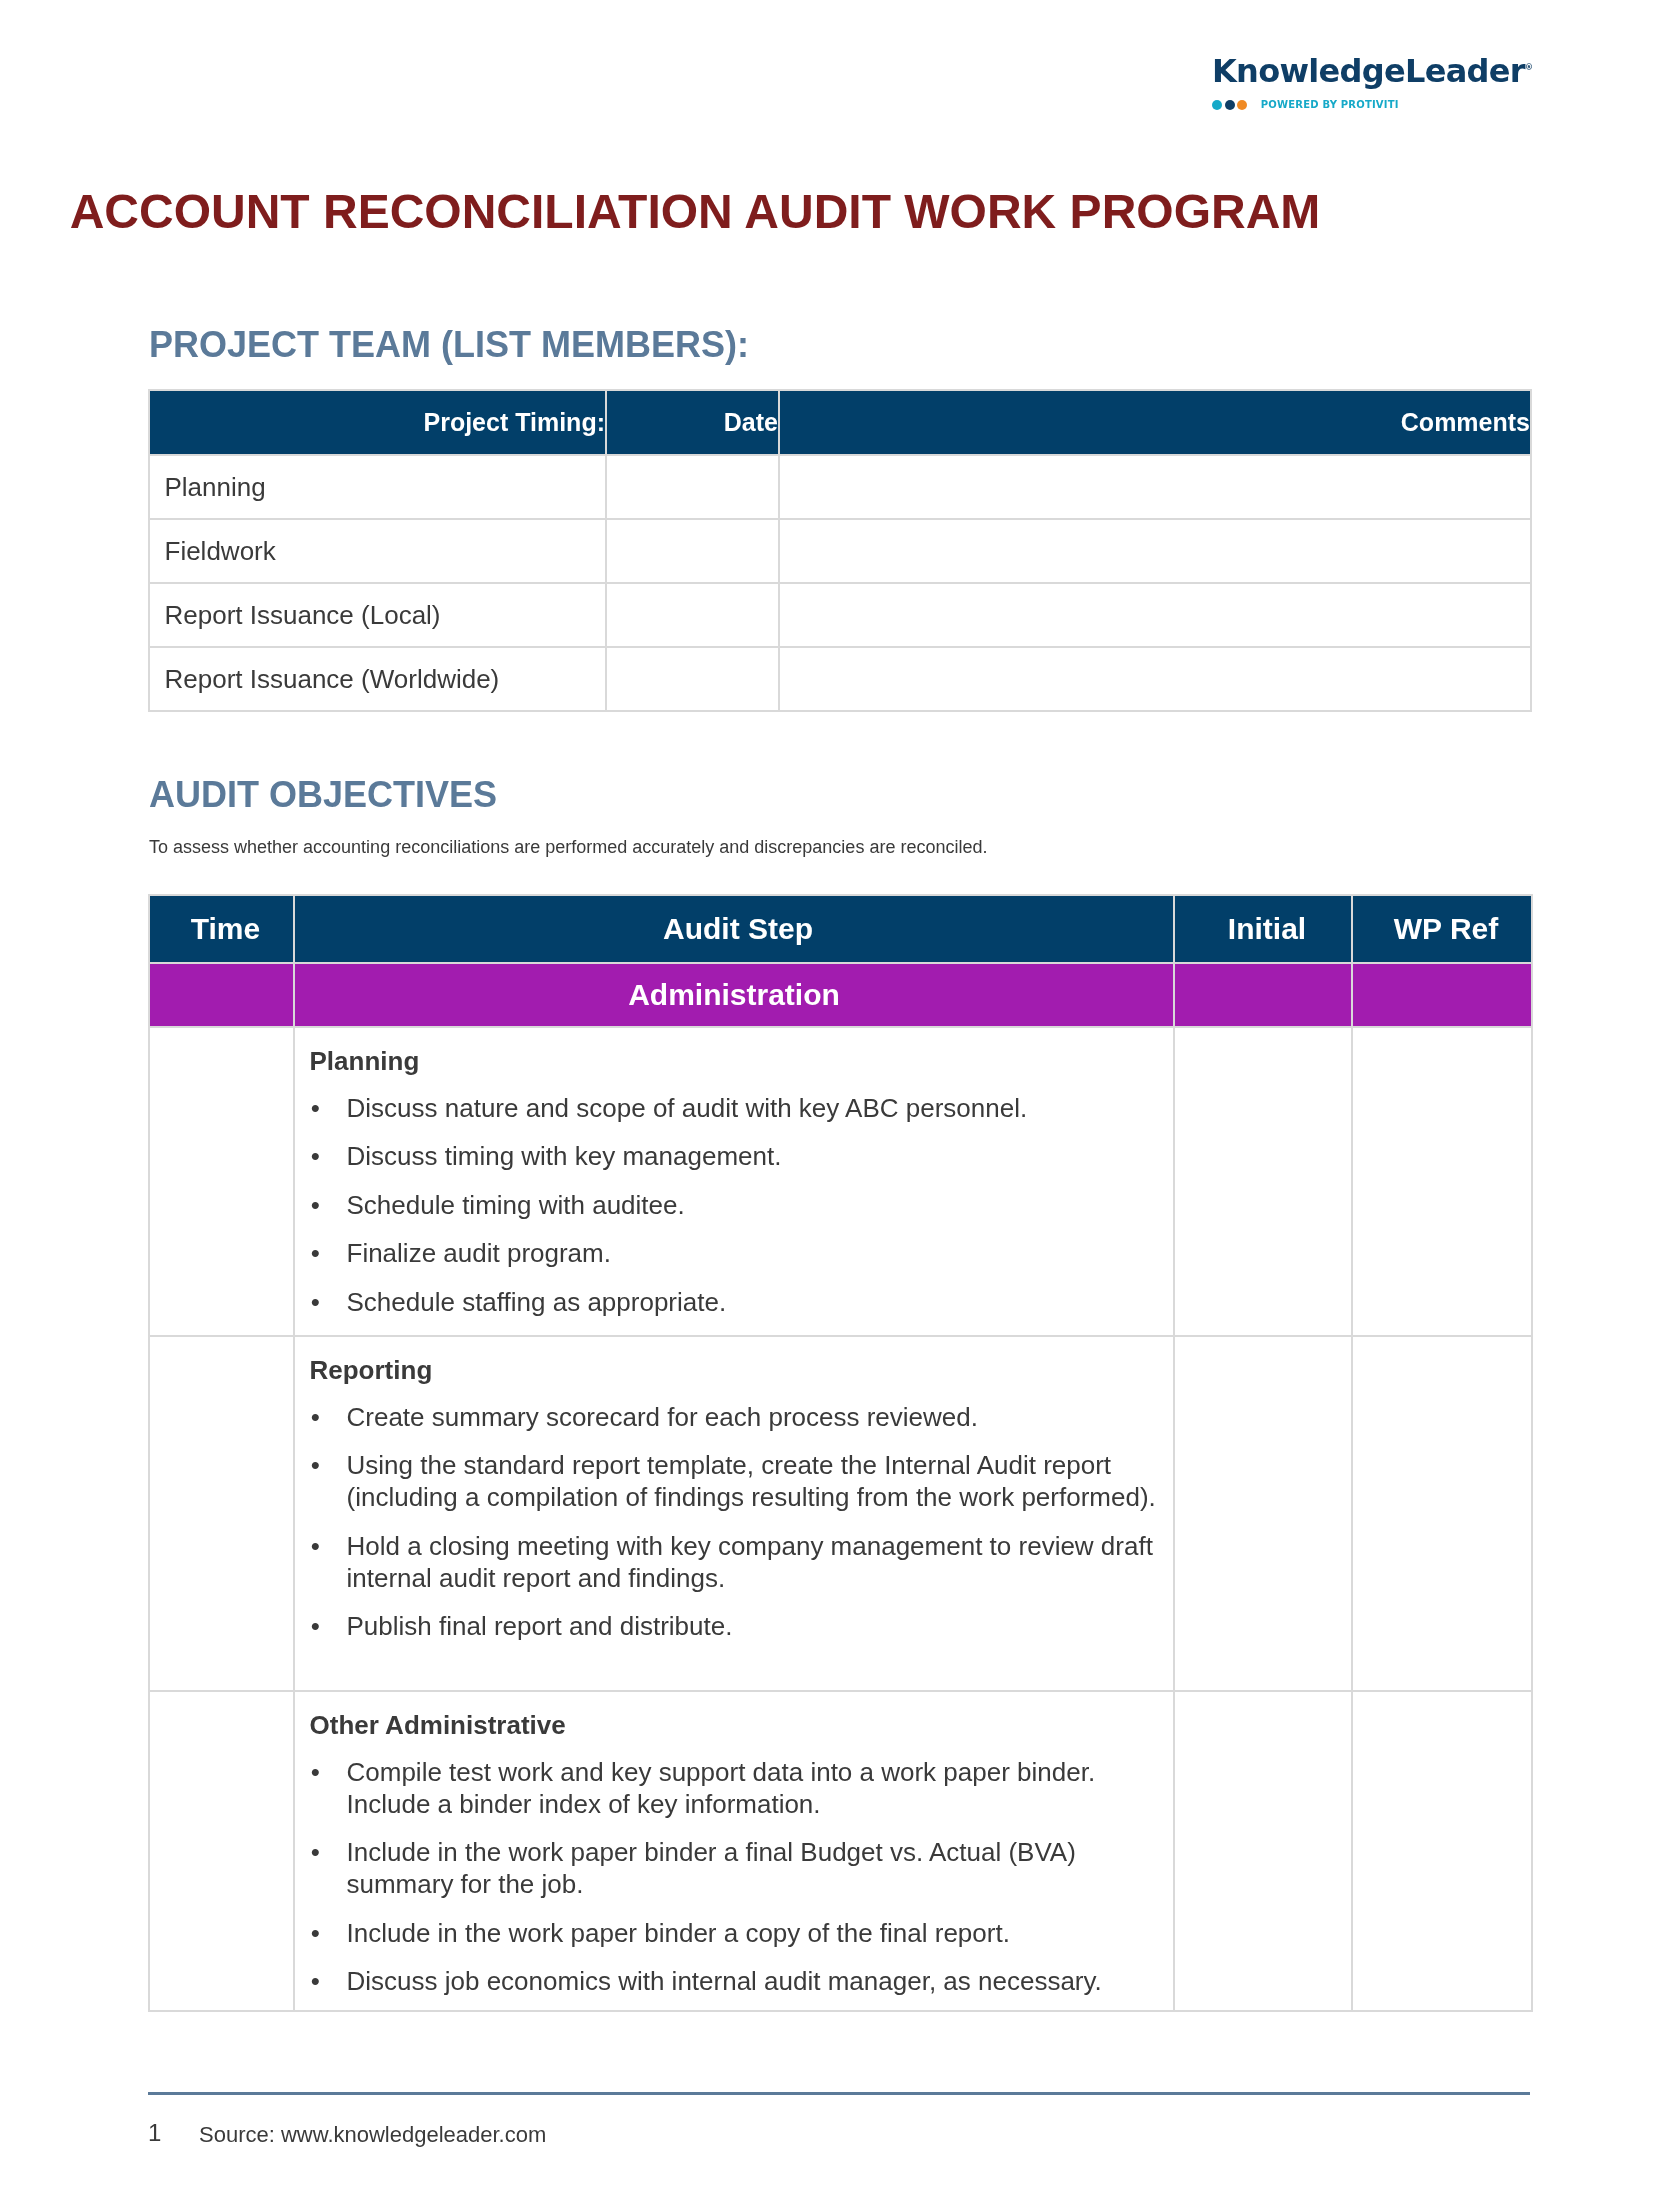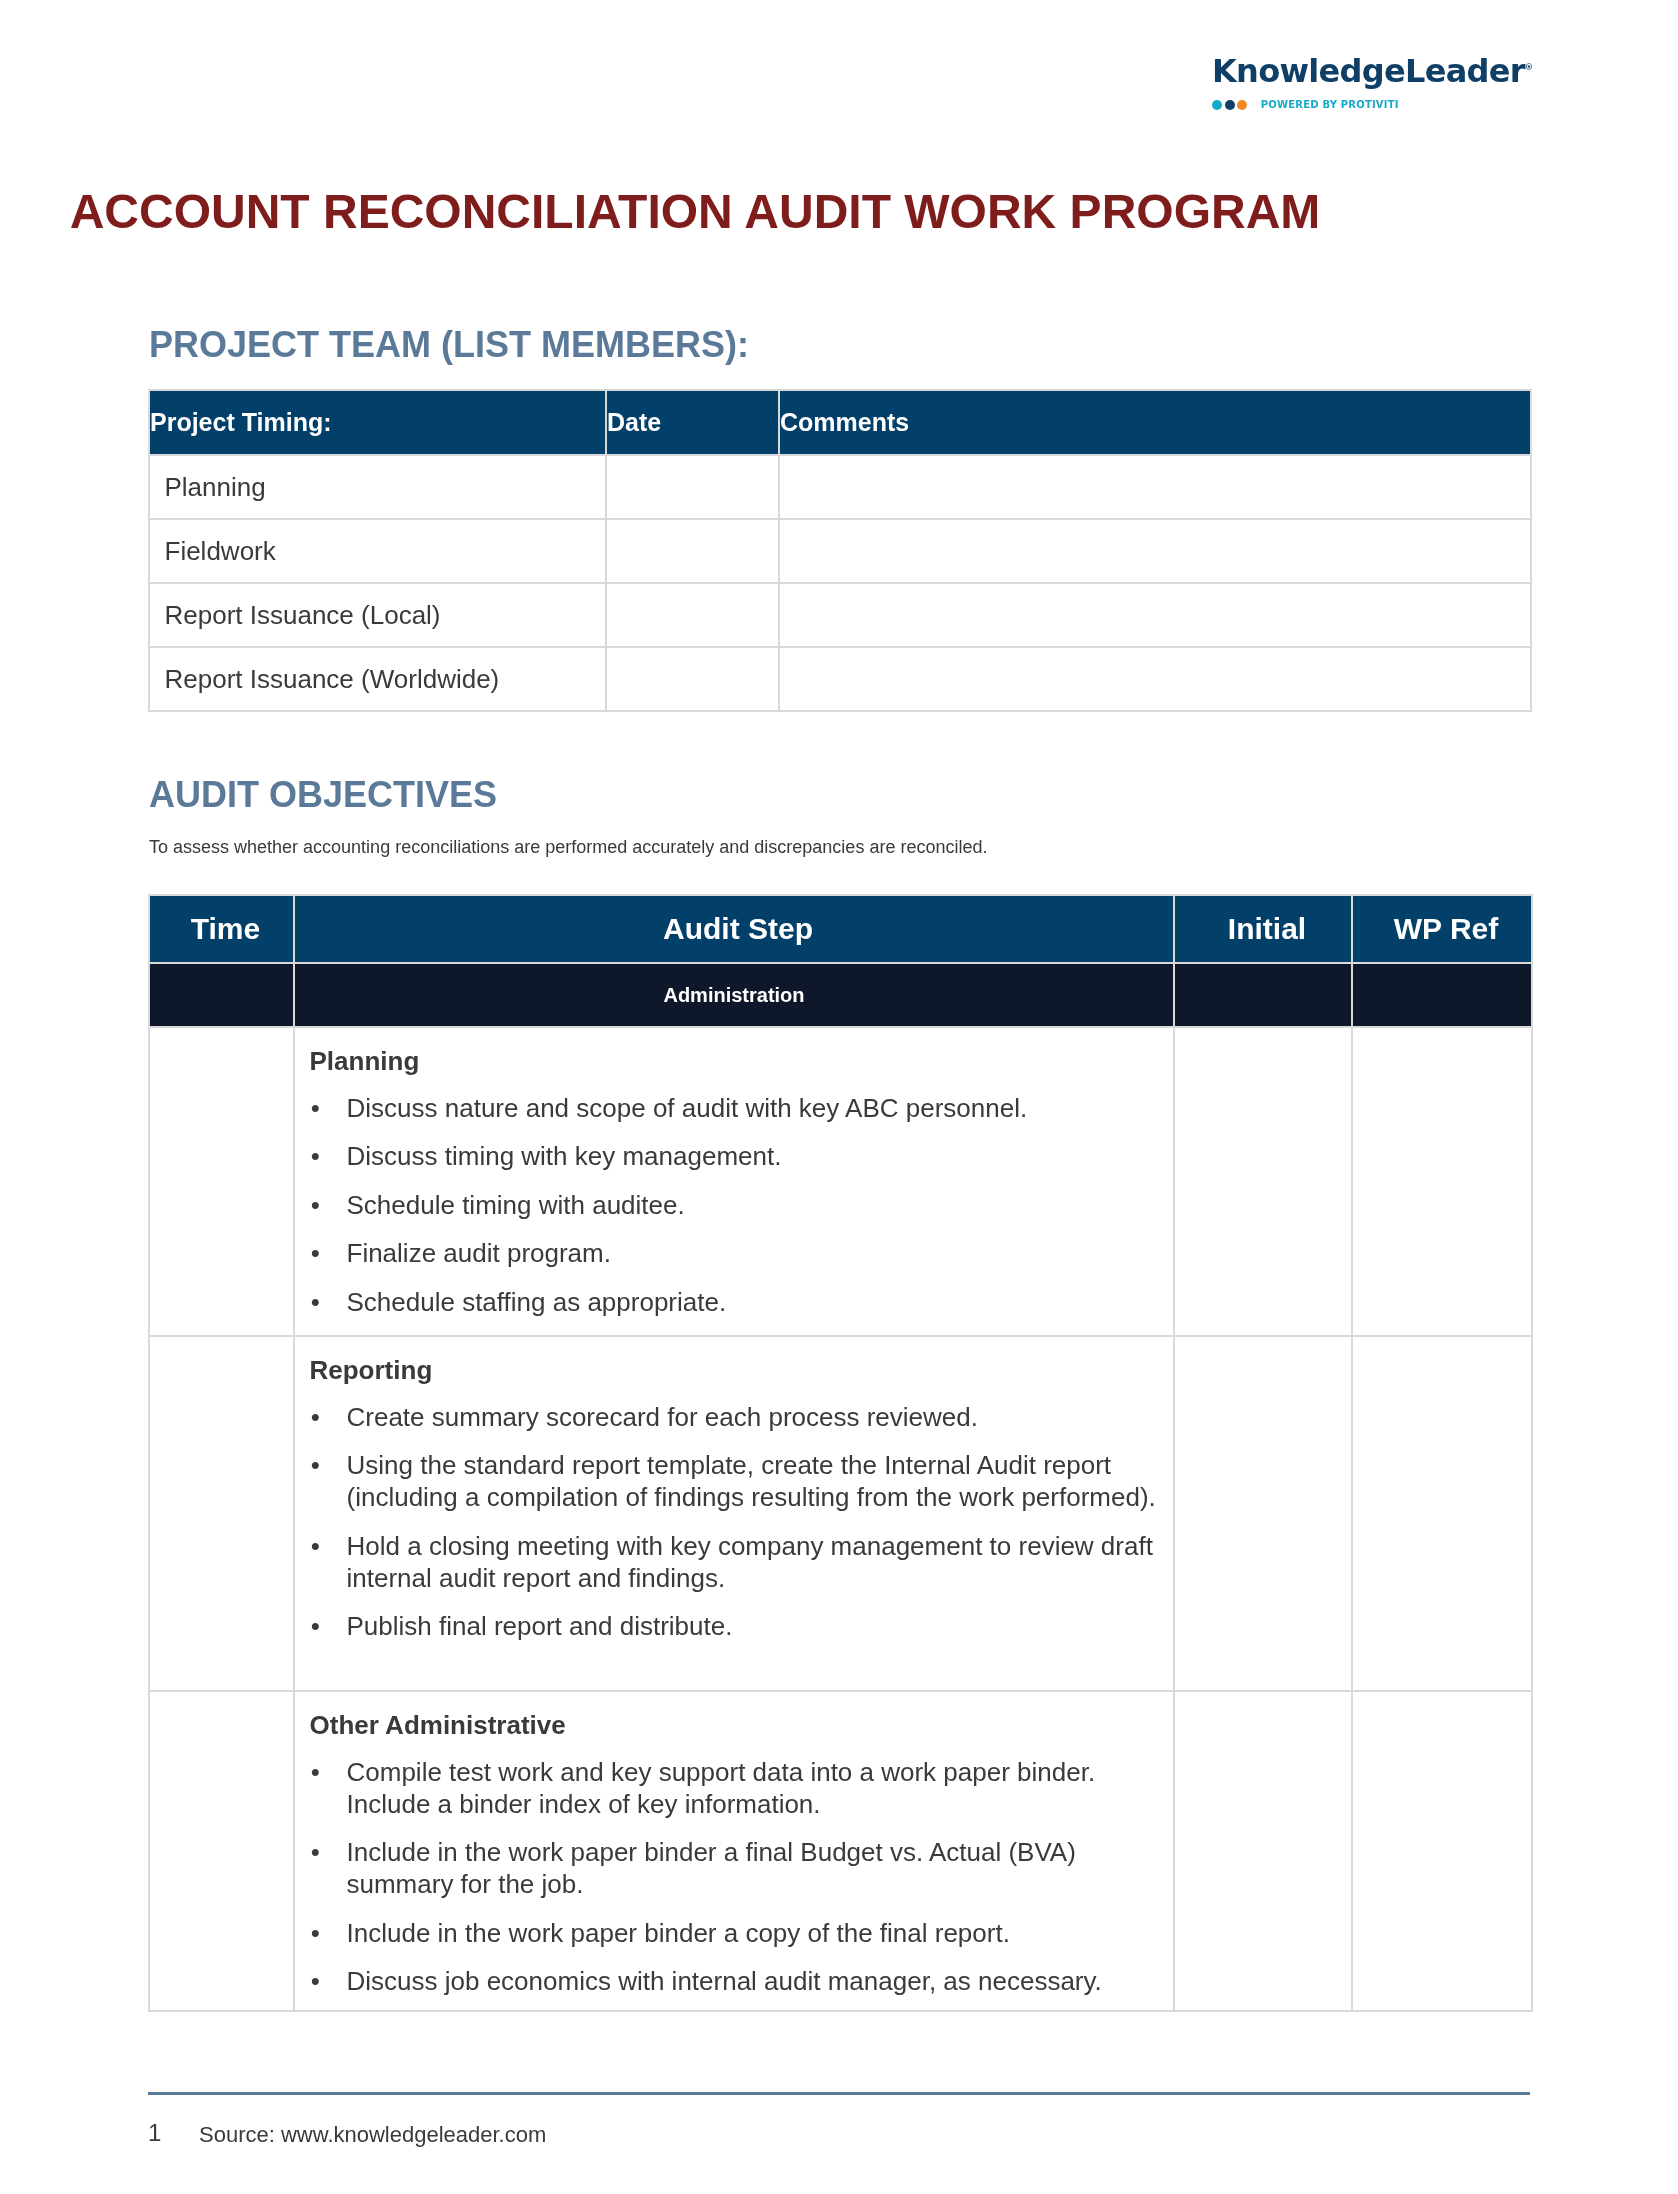--- a/index.html
+++ b/index.html
@@ -19,28 +19,28 @@
   .title { position: absolute; left: 0; width: 1390px; top: 184px; text-align: center;
            font-size: 48px; font-weight: bold; color: #7f1d1d; letter-spacing: 0px; }
   .section-head { position: absolute; left: 149px; font-size: 36px; font-weight: bold; color: #5b7a99; }
   .objective { position: absolute; left: 149px; top: 837px; font-size: 18px; color: #3a3a3a; }
 
   table { border-collapse: collapse; position: absolute; table-layout: fixed; }
   td, th { border: 2.6px solid #d9d9d9; padding: 0; }
 
   
   #timing { left: 148px; top: 389px; width: 1382px; }
-  #timing th { background: #023f69; color: #fff; font-size: 25px; font-weight: bold; height: 63px; text-align: left; }
+  #timing th { background: #023f69; color: #fff; font-size: 25px; font-weight: bold; height: 63px; text-align: right; }
   #timing td { height: 62px; font-size: 26px; color: #3a3a3a; }
   #timing td.lbl { padding-left: 14.5px; }
 
   
   #audit { left: 148px; top: 894px; width: 1382px; }
   #audit th { background: #023f69; color: #fff; font-size: 30px; font-weight: bold; height: 66px; text-align: center; padding-left: 8px; }
-  #audit tr.section td { background: #0f172a; color: #fff; font-size: 20px; font-weight: bold; height: 62px; text-align: center; }
+  #audit tr.section td { background: #a21caf; color: #fff; font-size: 30px; font-weight: bold; height: 62px; text-align: center; }
   #audit td.step { vertical-align: top; padding: 18.4px 16px 13px 14.5px; }
   .step-title { font-size: 26px; font-weight: bold; color: #3a3a3a; margin-bottom: 14.5px; }
   ul.bullets { list-style: none; margin: 0; padding: 0; }
   ul.bullets li { position: relative; padding-left: 37px; font-size: 26px; line-height: 32px;
                   color: #3a3a3a; margin-bottom: 16.5px; }
   ul.bullets li:last-child { margin-bottom: 0; }
   ul.bullets li .bullet { position: absolute; left: 1.3px; top: 0; }
 
   .footer-rule { position: absolute; left: 148px; top: 2092px; width: 1382px; height: 3.3px; background: #5b7a99; }
   .page-num { position: absolute; left: 148px; top: 2119px; font-size: 24px; color: #3a3a3a; }

